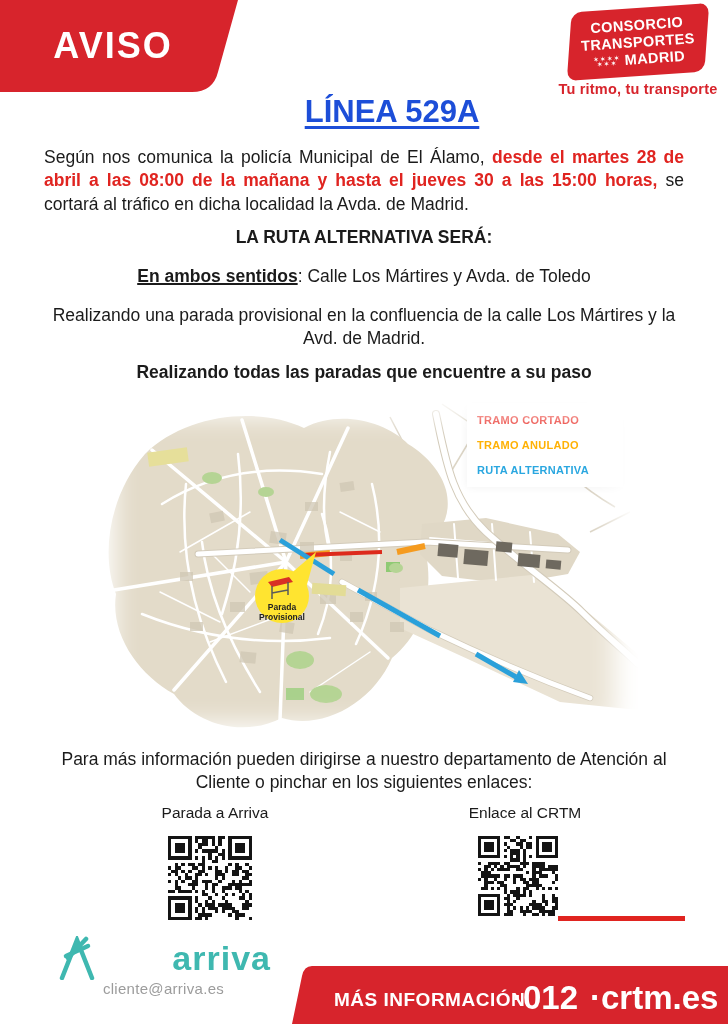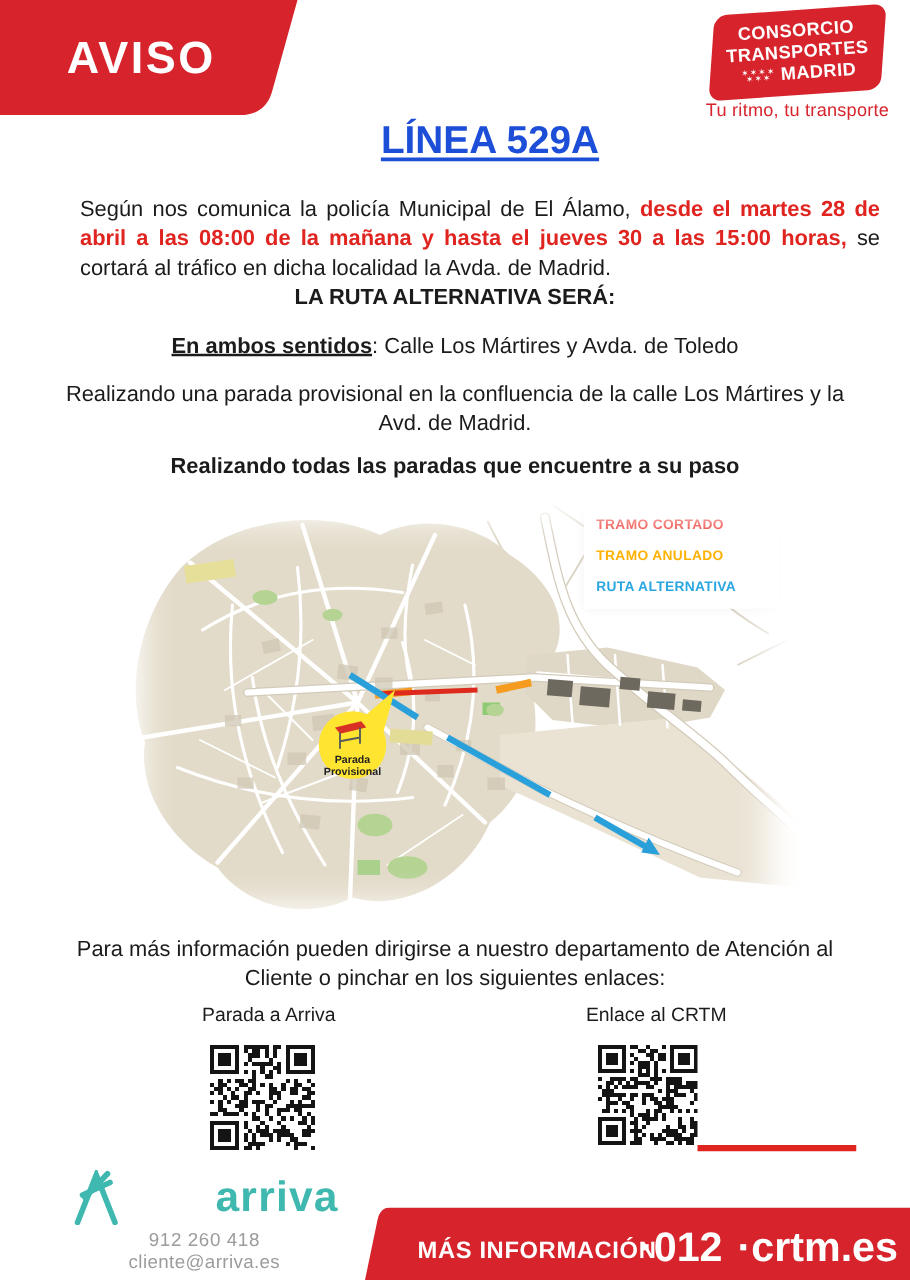--- a/index.html
+++ b/index.html
@@ -16,27 +16,27 @@
   .crtm-wrap{right:10px;top:8px;width:160px;text-align:center;}
   .crtm-box{
     display:inline-block;background:#d7242c;border-radius:10px;
     padding:9px 12px 8px;transform:rotate(-4deg) skewX(-8deg);
     box-shadow:0 0 0 0 transparent;
   }
   .crtm-inner{transform:skewX(8deg);color:#fff;font-weight:bold;
     font-size:14.5px;line-height:1.18;letter-spacing:.4px;text-align:center;}
   .crtm-line3{display:flex;align-items:center;justify-content:center;gap:4px;}
   .stars{display:inline-flex;flex-direction:column;line-height:.62;font-size:7px;letter-spacing:1px;}
-  .crtm-tagline{margin-top:5px;color:#d7242c;font-weight:normal;font-size:14.5px;letter-spacing:.2px;}
+  .crtm-tagline{margin-top:5px;color:#d7242c;font-weight:bold;font-size:14.5px;letter-spacing:.2px;}
 
   
   .doc-title{top:94px;left:0;width:100%;text-align:center;
     font-size:31px;font-weight:bold;color:#1d4ed8;
     text-decoration:underline;text-decoration-thickness:2.5px;text-underline-offset:4px;margin-left:28px;}
-  .intro{top:138px;left:44px;width:640px;font-size:17.5px;line-height:1.35;text-align:justify;margin-left:20px;}
+  .intro{top:128px;left:44px;width:640px;font-size:17.5px;line-height:1.35;text-align:justify;}
   .intro .hl{color:#e02420;font-weight:bold;}
   .center-line{left:44px;width:640px;text-align:center;font-size:17.5px;}
   .route-heading{top:227px;font-weight:bold;}
   .both-line{top:266px;}
   .both-line .lbl{font-weight:bold;text-decoration:underline;text-decoration-thickness:2px;}
   .prov-line{top:304px;line-height:1.3;}
   .allstops{top:362px;font-weight:bold;}
 
   
   .map-wrap{left:90px;top:392px;width:548px;height:356px;}
@@ -866,21 +866,20 @@
   <div class="arriva-logo-row">
     <svg width="42" height="44" viewBox="0 0 42 44">
       <g stroke="#3fb8b0" stroke-width="4.5" fill="none" stroke-linecap="round">
         <path d="M6,42 L21,4 L36,42"></path>
         <path d="M10,20 L32,10"></path>
         <path d="M30,3 L12,22"></path>
       </g>
     </svg>
     <span class="arriva-word">arriva</span>
   </div>
-  <div class="arriva-phone">912 260 418</div>
   <div class="arriva-email">cliente@arriva.es</div>
 </div>
 
 <svg class="abs footer-svg" width="438" height="58">
   <path d="M22,0 L438,0 L438,58 L2,58 L12,10 Q14,0 22,0 Z" fill="#d7242c"></path>
   <text x="44" y="40" font-size="19" font-weight="bold" letter-spacing=".5" fill="#ffffff">MÁS INFORMACIÓN</text>
   <text x="222" y="43" font-size="33" font-weight="bold" fill="#ffffff">·012</text>
   <text x="300" y="43" font-size="33" font-weight="bold" fill="#ffffff">·crtm.es</text>
 </svg>
 

